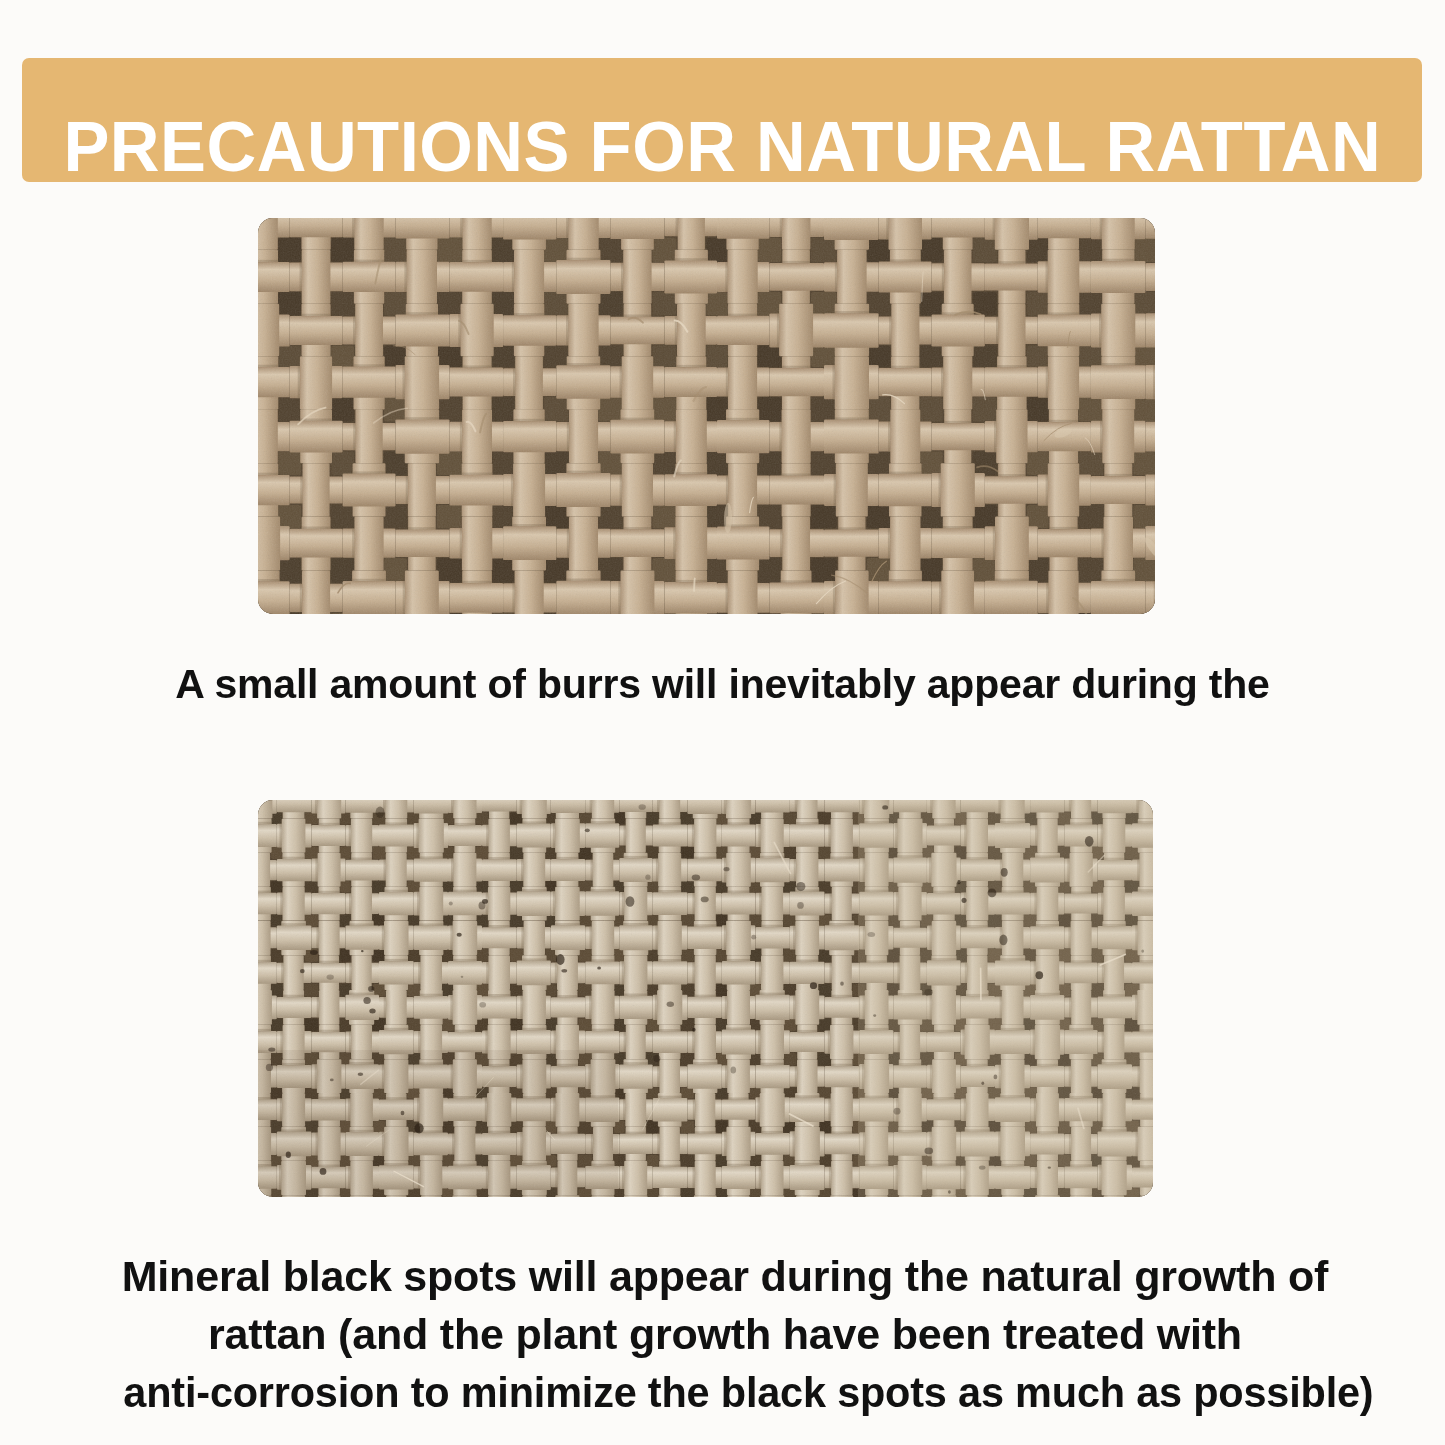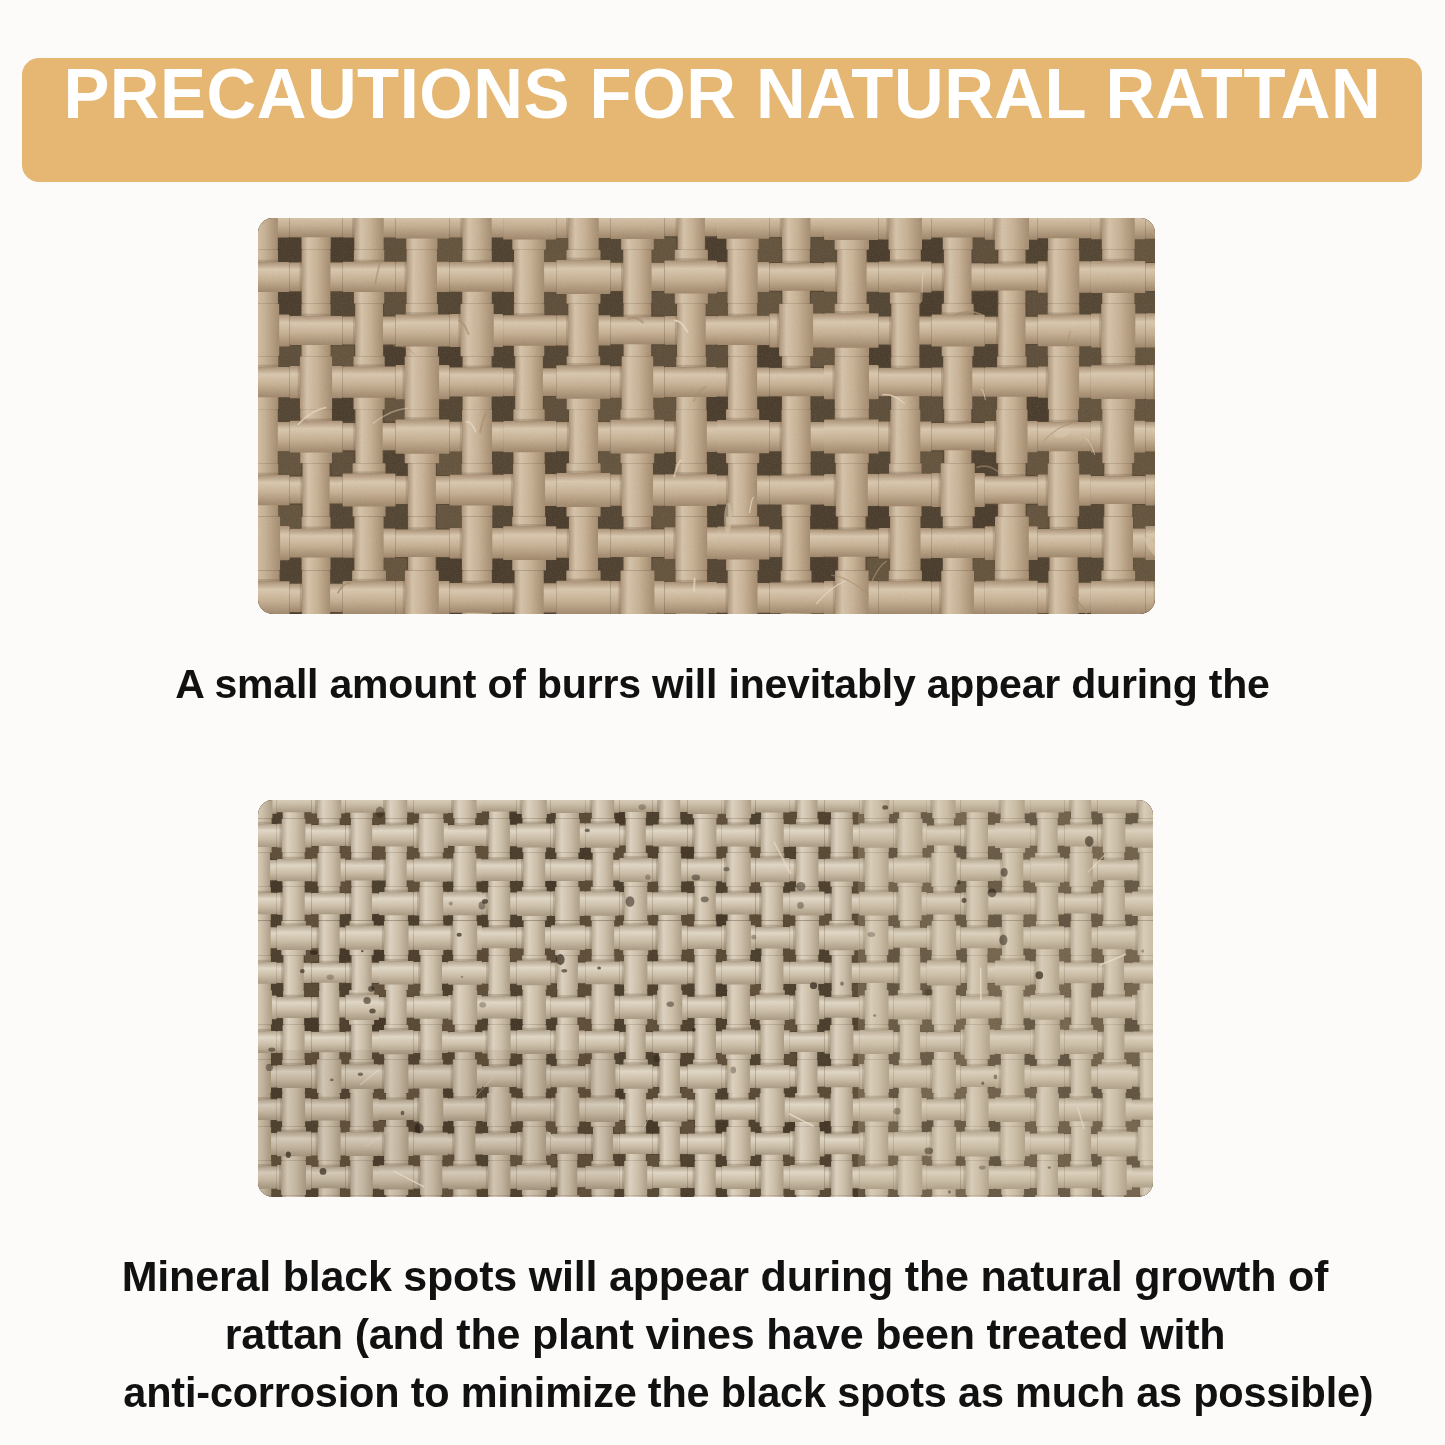--- a/index.html
+++ b/index.html
@@ -16,23 +16,23 @@
   }
 
   
   .banner {
     position: absolute;
     left: 22px;
     top: 58px;
     width: 1400px;
     height: 124px;
     background: #E5B772;
-    border-radius: 17px;
+    border-radius: 7px;
     display: flex;
-    align-items: flex-start;
+    align-items: flex-end;
     justify-content: center;
     overflow: hidden;
   }
   .banner-title {
     color: #FFFFFF;
     font-family: "Liberation Sans Narrow", "Liberation Sans", "DejaVu Sans", sans-serif;
     font-weight: bold;
     font-size: 84px;
     line-height: 1;
     letter-spacing: 0.5px;
@@ -2599,15 +2599,15 @@
         <line x1="288.7" y1="330.9" x2="296.5" y2="339.5" stroke="#EADFCC" stroke-width="0.8" opacity="0.72" stroke-linecap="round"></line>
         <line x1="825.9" y1="328.4" x2="820.0" y2="308.4" stroke="#EADFCC" stroke-width="1.7" opacity="0.53" stroke-linecap="round"></line>
         <line x1="830.2" y1="72.1" x2="846.1" y2="55.5" stroke="#EADFCC" stroke-width="1.4" opacity="0.50" stroke-linecap="round"></line>
         <line x1="842.3" y1="165.1" x2="867.3" y2="154.4" stroke="#EADFCC" stroke-width="1.6" opacity="0.73" stroke-linecap="round"></line>
       </g>
   </svg>
 </div>
 
 <div class="caption" id="caption-two">
   <span class="caption-line">Mineral black spots will appear during the natural growth of</span>
-  <span class="caption-line">rattan (and the plant vines have been treated with</span>
+  <span class="caption-line">rattan (and the plant growth have been treated with</span>
   <span class="caption-line" style="display: inline-block; transform: scaleX(0.964); transform-origin: center center;">anti-corrosion to minimize the black spots as much as possible)</span>
 </div>
 
 </body></html>

